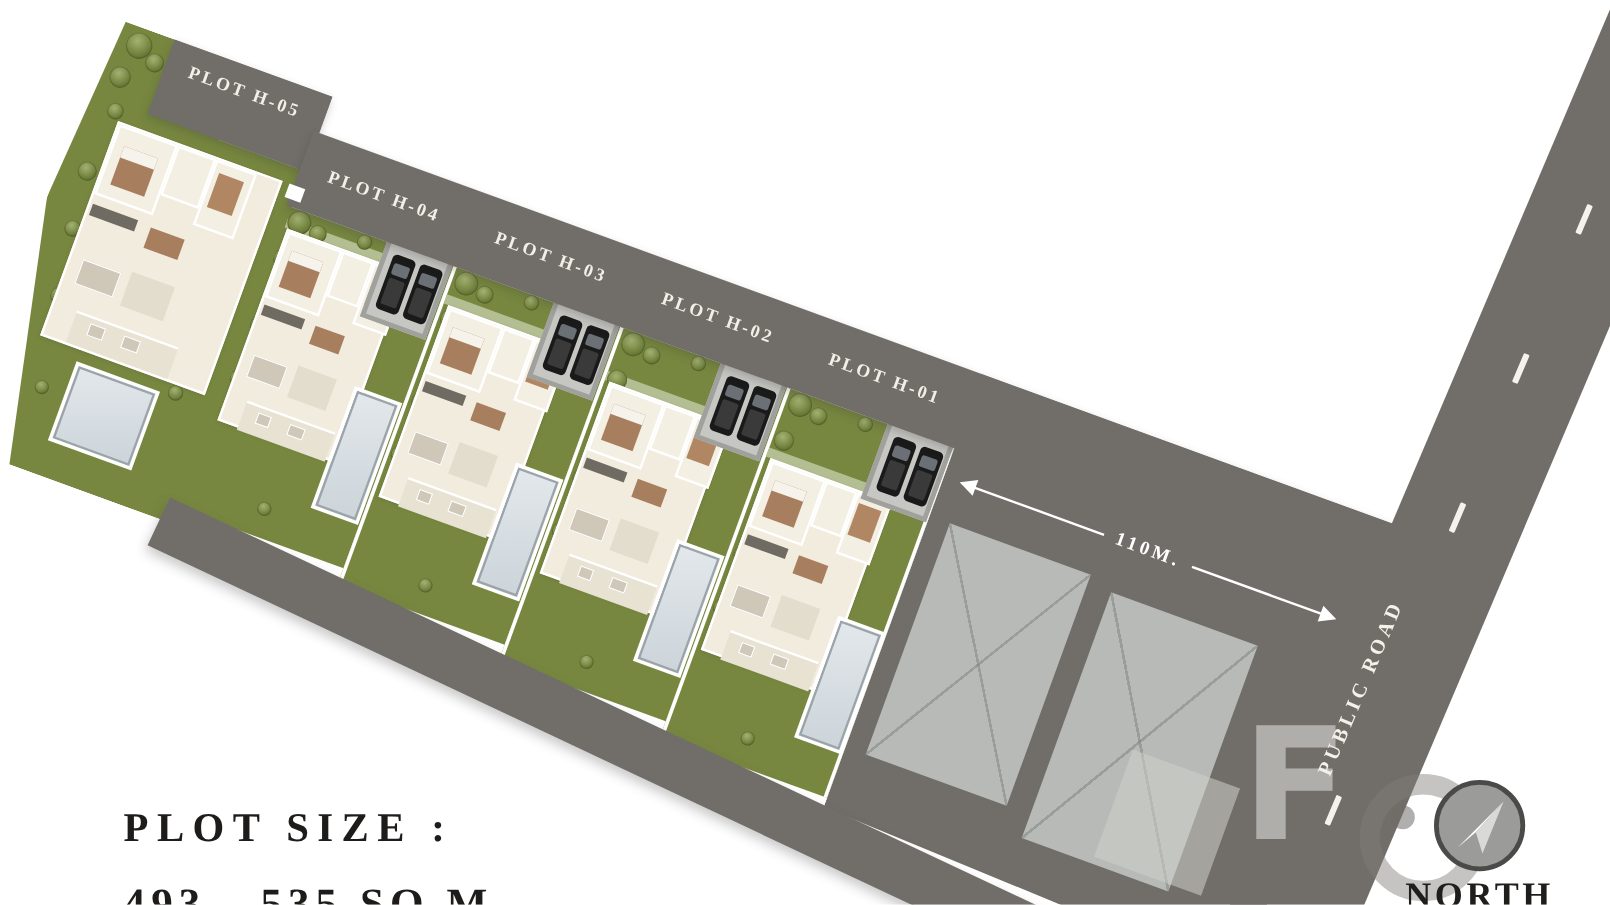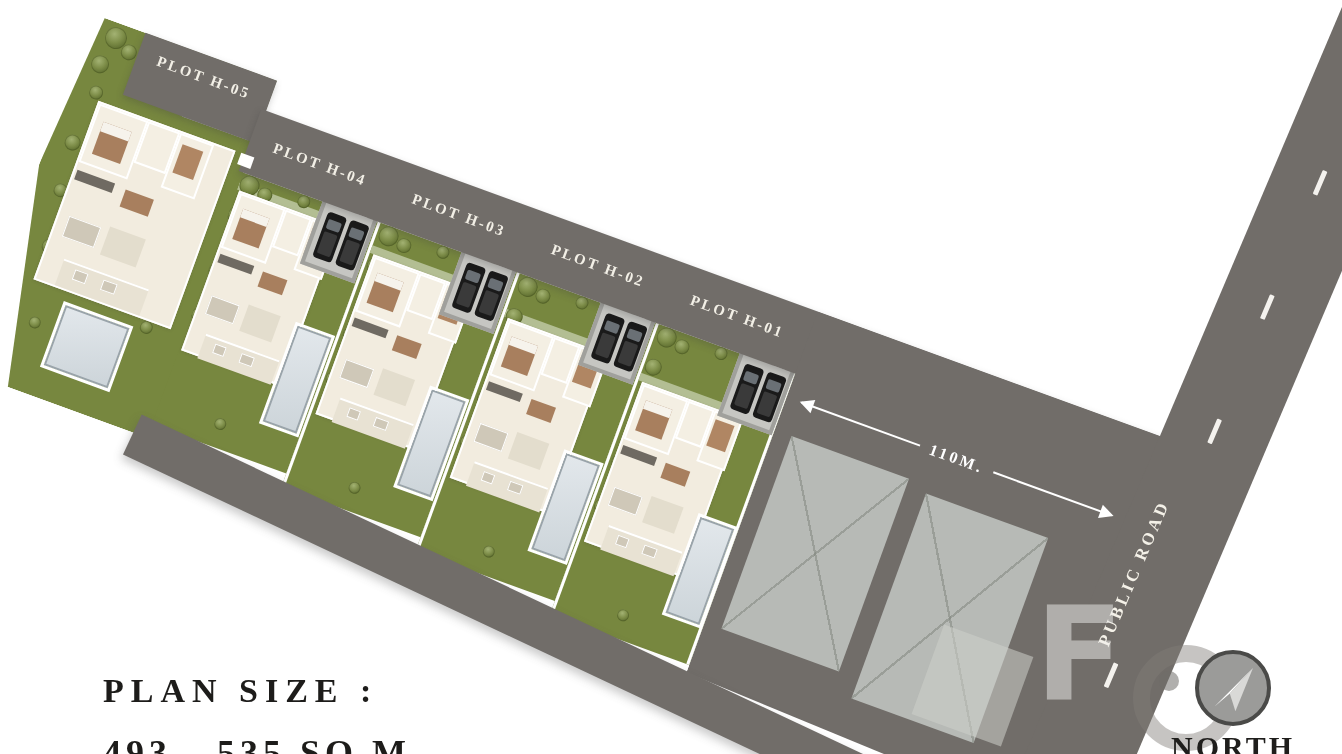--- a/index.html
+++ b/index.html
@@ -313,21 +313,21 @@
     </div>
 
   <div class="watermark">
     <div class="wm-tile"></div>
     <div class="wm-letter">F</div>
     <div class="wm-ring"></div>
     <div class="wm-dot"></div>
   </div>
 
   <div class="plot-size">
-    <div class="ps-heading">PLAN SIZE :</div>
+    <div class="ps-heading">PLOT SIZE :</div>
     <div class="ps-value">493 - 535  SQ.M</div>
   </div>
 
   <div class="compass">
     <svg width="80" height="80" viewBox="0 0 100 100">
       <circle cx="50" cy="50" r="45" fill="#9b9b99" stroke="#4a4a48" stroke-width="5"></circle>
       <polygon points="27,73 75,25 46,57" fill="#ffffff"></polygon>
       <polygon points="75,25 53,79 46,57" fill="#d9d9d7"></polygon>
     </svg>
     <div class="north-label">NORTH</div>

